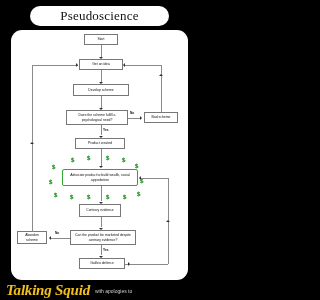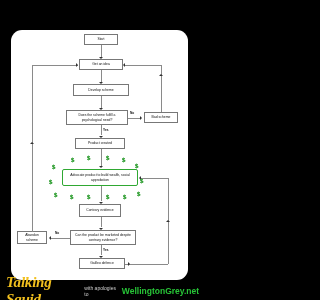--- a/index.html
+++ b/index.html
@@ -41,20 +41,23 @@
   #brand{font-family:"Liberation Serif",serif;font-style:italic;font-weight:bold;font-size:15px;
     color:#f2c01e;margin-left:6px;letter-spacing:-.2px;}
   #apology{font-size:5px;color:#cfcfcf;margin-left:5px;}
   #site{font-size:8.5px;font-weight:bold;color:#27c437;margin-left:5px;}
 </style>
 </head>
 <body>
 
 <div id="root">
 
+  <div id="title-pill">
+    <span>Pseudoscience</span>
+  </div>
 
   <div id="canvas">
 
     <div class="node" style="left:73px;top:4px;width:34px;height:11px;">
       <span>Start</span>
     </div>
 
     <div class="node" style="left:68px;top:29px;width:44px;height:11px;">
       <span>Get an idea</span>
     </div>
@@ -160,16 +163,15 @@
     <div class="dollar" style="left:76px;top:163px;">$</div>
     <div class="dollar" style="left:95px;top:163px;">$</div>
     <div class="dollar" style="left:112px;top:163px;">$</div>
     <div class="dollar" style="left:126px;top:160px;">$</div>
 
   </div>
 
   <div id="footer">
     <span id="brand">Talking Squid</span>
     <span id="apology">with apologies to</span>
-    <span id="site">WellingtonGrey.net</span>
   </div>
 
 </div>
 
 </body></html>

